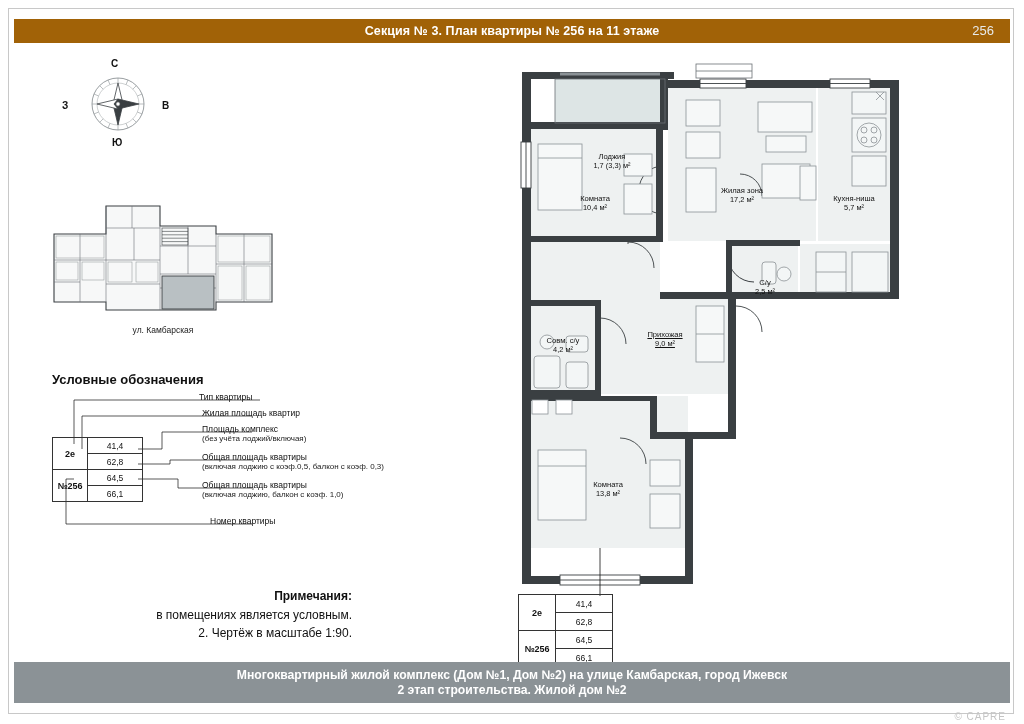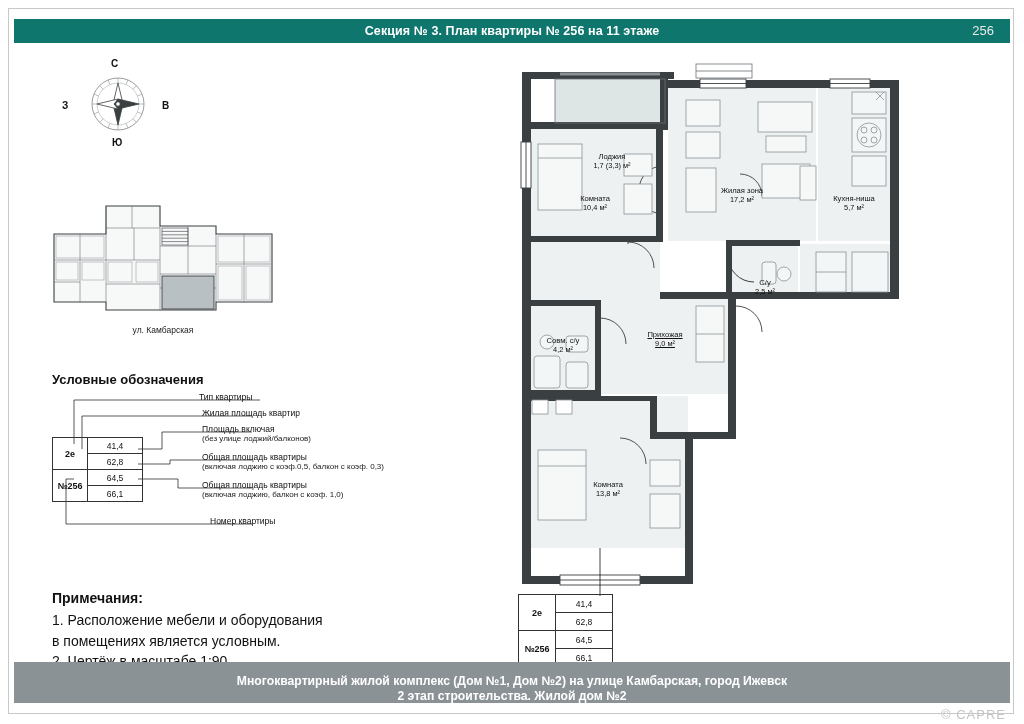--- a/index.html
+++ b/index.html
@@ -32,21 +32,21 @@
     pointer-events: none;
   }
 
   
   .header-bar {
     position: absolute;
     left: 14px;
     top: 19px;
     width: 996px;
     height: 24px;
-    background: #0f766e;
+    background: #a16207;
     display: flex;
     align-items: center;
     justify-content: center;
   }
   .header-title {
     color: #ffffff;
     font-size: 12.5px;
     font-weight: bold;
     letter-spacing: 0.1px;
     white-space: nowrap;
@@ -66,34 +66,34 @@
   .footer-bar {
     position: absolute;
     left: 14px;
     top: 662px;
     width: 996px;
     height: 41px;
     background: #8b9296;
     display: flex;
     flex-direction: column;
     align-items: center;
-    justify-content: flex-end;
+    justify-content: center;
     gap: 1px;
   }
   .footer-line {
     color: #ffffff;
     font-size: 12.2px;
     font-weight: bold;
     white-space: nowrap;
   }
   .watermark {
     position: absolute;
     right: 18px;
     bottom: 2px;
-    font-size: 13px;
+    font-size: 10px;
     color: #c4c4c4;
     letter-spacing: 1px;
     margin-top: 24px;
   }
 
   
   .compass {
     position: absolute;
     left: 62px;
     top: 58px;
@@ -194,23 +194,24 @@
     height: 160px;
     pointer-events: none;
   }
 
   
   .notes {
     position: absolute;
     left: 52px;
     top: 588px;
     width: 300px;
-    font-size: 14px;
+    font-size: 12px;
     color: #111;
     line-height: 1.45;
+    text-align: right;
   }
   .notes .nt-title {
     font-weight: bold;
     margin-bottom: 2px;
   }
 
   
   .plan {
     position: absolute;
     left: 500px;
@@ -382,39 +383,38 @@
   </div>
 
   <div class="legend-labels">
     <div class="legend-label" style="left:34px; top:0px;">
       <span>Тип квартиры</span>
     </div>
     <div class="legend-label" style="left:37px; top:16px;">
       <span>Жилая площадь квартир</span>
     </div>
     <div class="legend-label" style="left:37px; top:32px;">
-      <span>Площадь включая</span>
-      <span class="sub">(без улице лоджий/балконов)</span>
+      <span>Площадь комплекс</span>
+      <span class="sub">(без учёта лоджий/включая)</span>
     </div>
     <div class="legend-label" style="left:37px; top:60px;">
       <span>Общая площадь квартиры</span>
       <span class="sub">(включая лоджию с коэф.0,5, балкон с коэф. 0,3)</span>
     </div>
     <div class="legend-label" style="left:37px; top:88px;">
       <span>Общая площадь квартиры</span>
       <span class="sub">(включая лоджию, балкон с коэф. 1,0)</span>
     </div>
     <div class="legend-label" style="left:45px; top:124px;">
       <span>Номер квартиры</span>
     </div>
   </div>
 
   <div class="notes">
     <div class="nt-title">Примечания:</div>
-    <div>1. Расположение мебели и оборудования</div>
     <div>в помещениях является условным.</div>
     <div>2. Чертёж в масштабе 1:90.</div>
   </div>
 
   <div class="plan">
     <svg width="470" height="580" viewBox="0 0 470 580">
       <defs>
         <pattern id="hatchwall" width="4" height="4" patternUnits="userSpaceOnUse" patternTransform="rotate(45)">
           <rect width="4" height="4" fill="#4a5053"></rect>
         </pattern>

